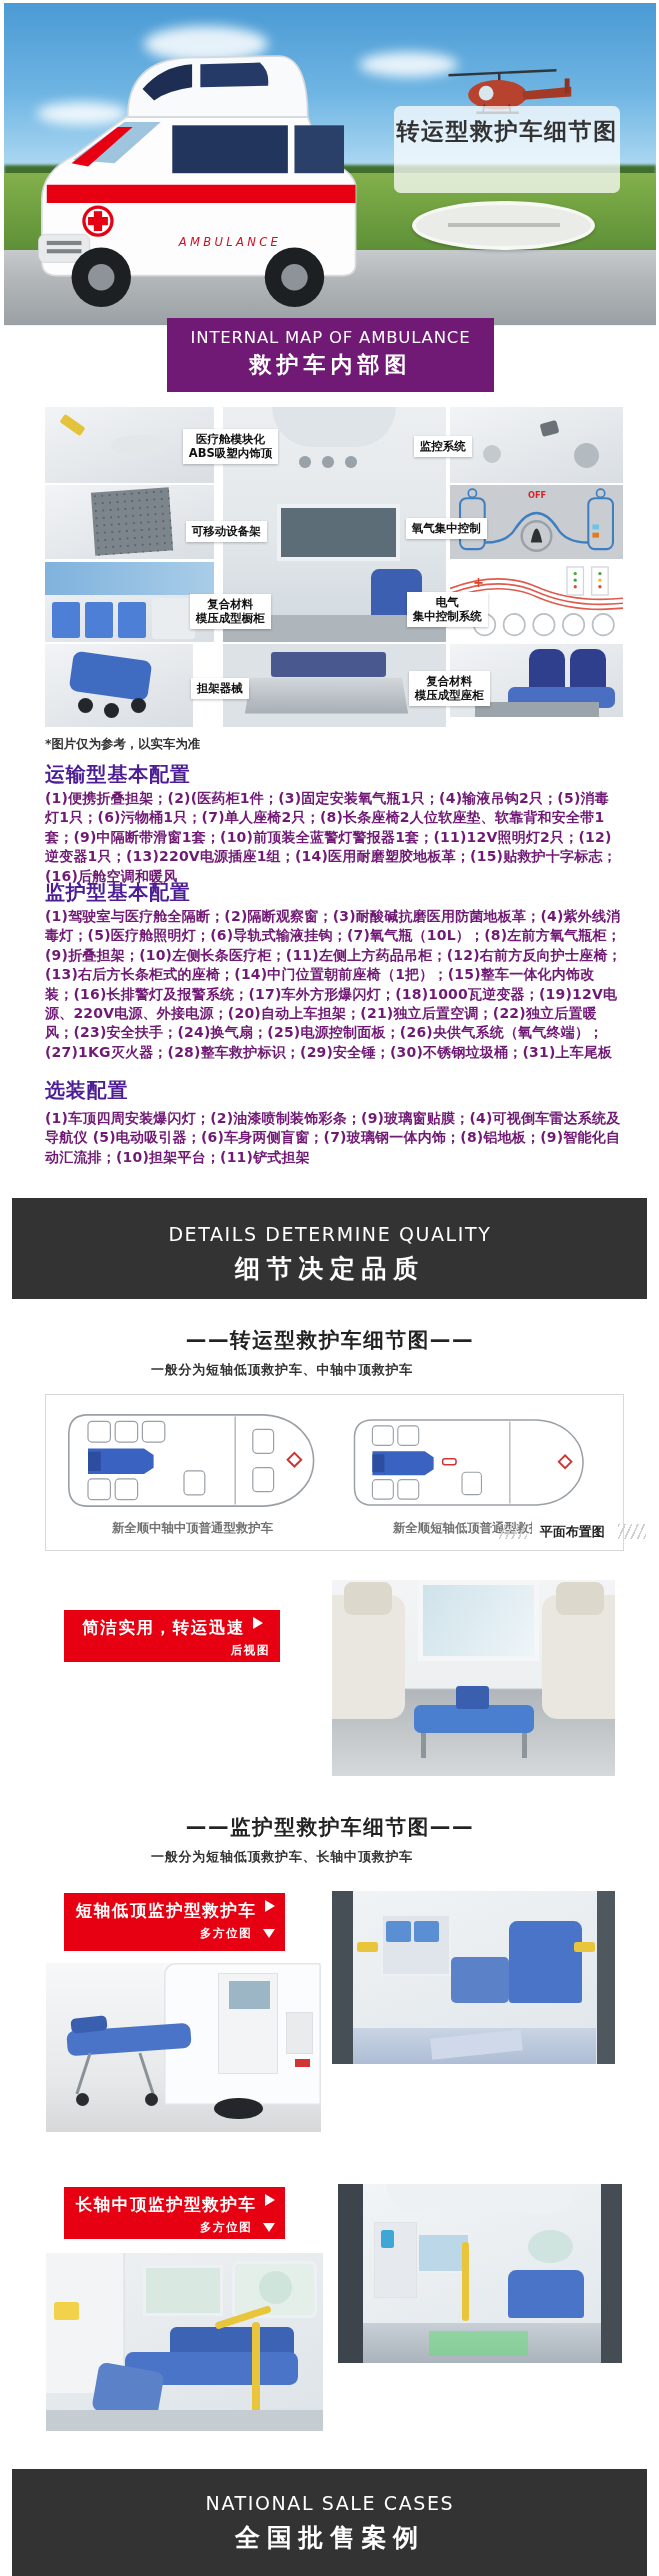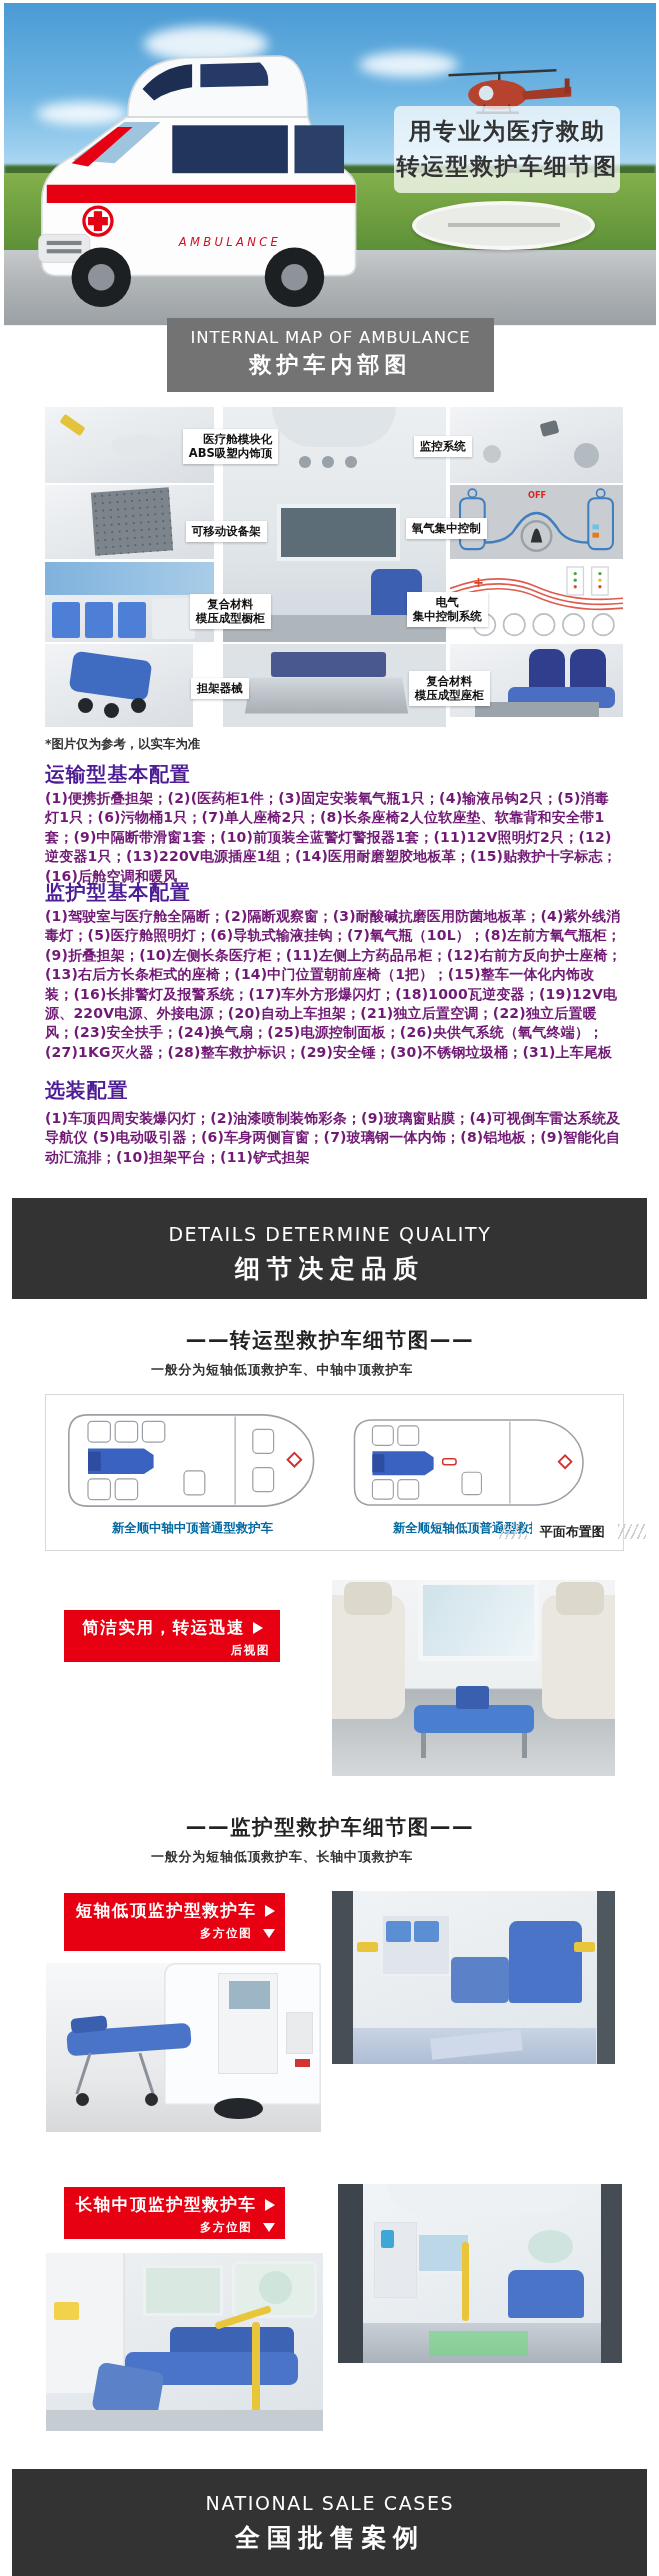--- a/index.html
+++ b/index.html
@@ -17,21 +17,21 @@
   .road{position:absolute;left:0;top:247px;width:100%;height:75px;
         background:linear-gradient(180deg,#c6cacc 0%,#b2b6b9 40%,#9aa0a3 100%);}
   .helipad{position:absolute;left:408px;top:198px;width:175px;height:41px;border-radius:50%;
            background:#e9ece7;border:4.1px solid #f7f7f4;box-shadow:0 1.6px 3.3px rgba(0,0,0,.2);}
   .helipad:after{content:"";position:absolute;left:18%;top:46%;width:64%;height:3.3px;background:#b9beb6;}
   .slogan{left:390px;top:103px;width:226px;height:87px;background:rgba(255,255,255,.74);
           border-radius:6.6px;text-align:center;padding-top:8.2px;box-sizing:border-box;}
   .slogan div{font-size:23px;font-weight:800;color:#333;line-height:35px;letter-spacing:1.6px;white-space:nowrap;}
 
   
-  .banner-red{background:#737373;color:#fff;text-align:center;}
+  .banner-red{background:#701a75;color:#fff;text-align:center;}
   .banner-red .en{font-size:16.5px;letter-spacing:0.8px;margin-top:10px;}
   .banner-red .zh{font-size:22px;font-weight:800;letter-spacing:5px;margin-top:3.3px;}
   .banner-dark{background:#333333;color:#fff;text-align:center;}
   .banner-dark .en{font-size:19px;letter-spacing:1.6px;}
   .banner-dark .zh{font-size:25px;font-weight:800;letter-spacing:6.6px;margin-top:6.6px;}
 
   
   .ph{position:absolute;overflow:hidden;background:linear-gradient(160deg,#f2f4f6,#d9dee3);}
   .callout{position:absolute;background:#fff;color:#111;font-weight:700;font-size:11.5px;
            line-height:14px;text-align:center;padding:3.3px 5.8px;white-space:pre-line;
@@ -41,30 +41,30 @@
   
   .cfg-title{font-size:20px;font-weight:800;color:#4c1d95;letter-spacing:0.8px;}
   .cfg-body{font-size:14px;line-height:19.4px;font-weight:600;color:#701a75;width:577px;letter-spacing:0.2px;}
 
   
   .sec-title{width:660px;text-align:center;font-size:20.6px;font-weight:800;color:#222;letter-spacing:1.6px;}
   .sec-sub{width:564px;text-align:center;font-size:13px;font-weight:600;color:#333;letter-spacing:0.8px;}
 
   
   .fp-box{left:45px;top:1394px;width:577px;height:155px;border:0.8px solid #d8d8d8;background:#fff;}
-  .fp-cap{position:absolute;font-size:12.4px;font-weight:700;color:#0369a1;width:247px;text-align:center;}
+  .fp-cap{position:absolute;font-size:12.4px;font-weight:700;color:#737373;width:247px;text-align:center;}
   .fp-badge{position:absolute;right:10px;bottom:6.6px;font-size:13px;font-weight:800;color:#222;
             background:#fff;padding:2.5px 8.2px;}
   .fp-badge:before,.fp-badge:after{content:"";position:absolute;top:3.3px;width:28px;height:15px;
             background:repeating-linear-gradient(115deg,#cfcfcf 0 1.6px,transparent 1.6px 5.8px);}
   .fp-badge:before{left:-33px;} .fp-badge:after{right:-33px;}
 
   
   .plate{background:#e60012;color:#fff;box-sizing:border-box;padding:7.4px 10px 5px 11.5px;}
-  .plate .row1{display:flex;align-items:center;justify-content:center;}
+  .plate .row1{display:flex;justify-content:center;}
   .plate .main{font-size:16.5px;font-weight:800;letter-spacing:1.6px;white-space:nowrap;}
   .plate .row2{text-align:right;font-size:11.5px;font-weight:700;margin-top:3.3px;letter-spacing:1.6px;}
   .tri-r{width:0;height:0;border-top:6.6px solid transparent;border-bottom:6.6px solid transparent;
          border-left:10.7px solid #fff;display:inline-block;margin-left:8.2px;}
   .tri-d{width:0;height:0;border-left:6.6px solid transparent;border-right:6.6px solid transparent;
          border-top:9px solid #fff;display:inline-block;margin-left:5px;vertical-align:-1.6px;}
 
   
   .dec{position:absolute;}
 </style>
@@ -109,21 +109,20 @@
     <rect x="20" y="228" width="62" height="34" rx="8" fill="#e8eaec" stroke="#cfd3d6"></rect>
     <rect x="30" y="236" width="42" height="5" fill="#7d8489"></rect>
     <rect x="30" y="246" width="42" height="5" fill="#7d8489"></rect>
     <circle cx="96" cy="280" r="36" fill="#1d2023"></circle>
       <circle cx="96" cy="280" r="16" fill="#8d9399"></circle>
     <circle cx="330" cy="280" r="36" fill="#1d2023"></circle>
       <circle cx="330" cy="280" r="16" fill="#8d9399"></circle>
   </svg>
 
   <div class="abs slogan">
-    <div>用专业为医疗救助</div>
     <div>转运型救护车细节图</div>
   </div>
 </div>
 
 <div class="abs banner-red" style="left:167px;top:318px;width:327px;height:74px;z-index:6;">
   <div class="en">INTERNAL MAP OF AMBULANCE</div>
   <div class="zh">救护车内部图</div>
 </div>
 
 <div class="ph" style="left:45px;top:407px;width:169px;height:76px;">
@@ -204,21 +203,21 @@
       <circle cx="182" cy="30" r="2" fill="#d84b3a"></circle>
   </svg>
 </div>
 <div class="ph" style="left:450px;top:644px;width:173px;height:73px;">
   <div class="dec" style="left:79px;top:5px;width:36px;height:53px;background:#2f3f8e;border-radius:10px 10px 3.3px 3.3px;"></div>
   <div class="dec" style="left:120px;top:5px;width:36px;height:53px;background:#2f3f8e;border-radius:10px 10px 3.3px 3.3px;"></div>
   <div class="dec" style="left:58px;top:43px;width:107px;height:21.4px;background:#4a6fc2;border-radius:6.6px;"></div>
   <div class="dec" style="left:25px;top:58px;width:124px;height:15px;background:#9ba3ab;"></div>
 </div>
 
-<div class="callout" style="left:183px;top:429px;text-align:right;">医疗舱模块化
+<div class="callout" style="left:183px;top:429px;">医疗舱模块化
 ABS吸塑内饰顶</div>
 <div class="callout" style="left:186px;top:521px;">可移动设备架</div>
 <div class="callout" style="left:190px;top:594px;">复合材料
 模压成型橱柜</div>
 <div class="callout" style="left:191px;top:678px;">担架器械</div>
 <div class="callout" style="left:414px;top:436px;">监控系统</div>
 <div class="callout" style="left:406px;top:518px;">氧气集中控制</div>
 <div class="callout" style="left:407px;top:592px;">电气
 集中控制系统</div>
 <div class="callout" style="left:409px;top:671px;">复合材料

